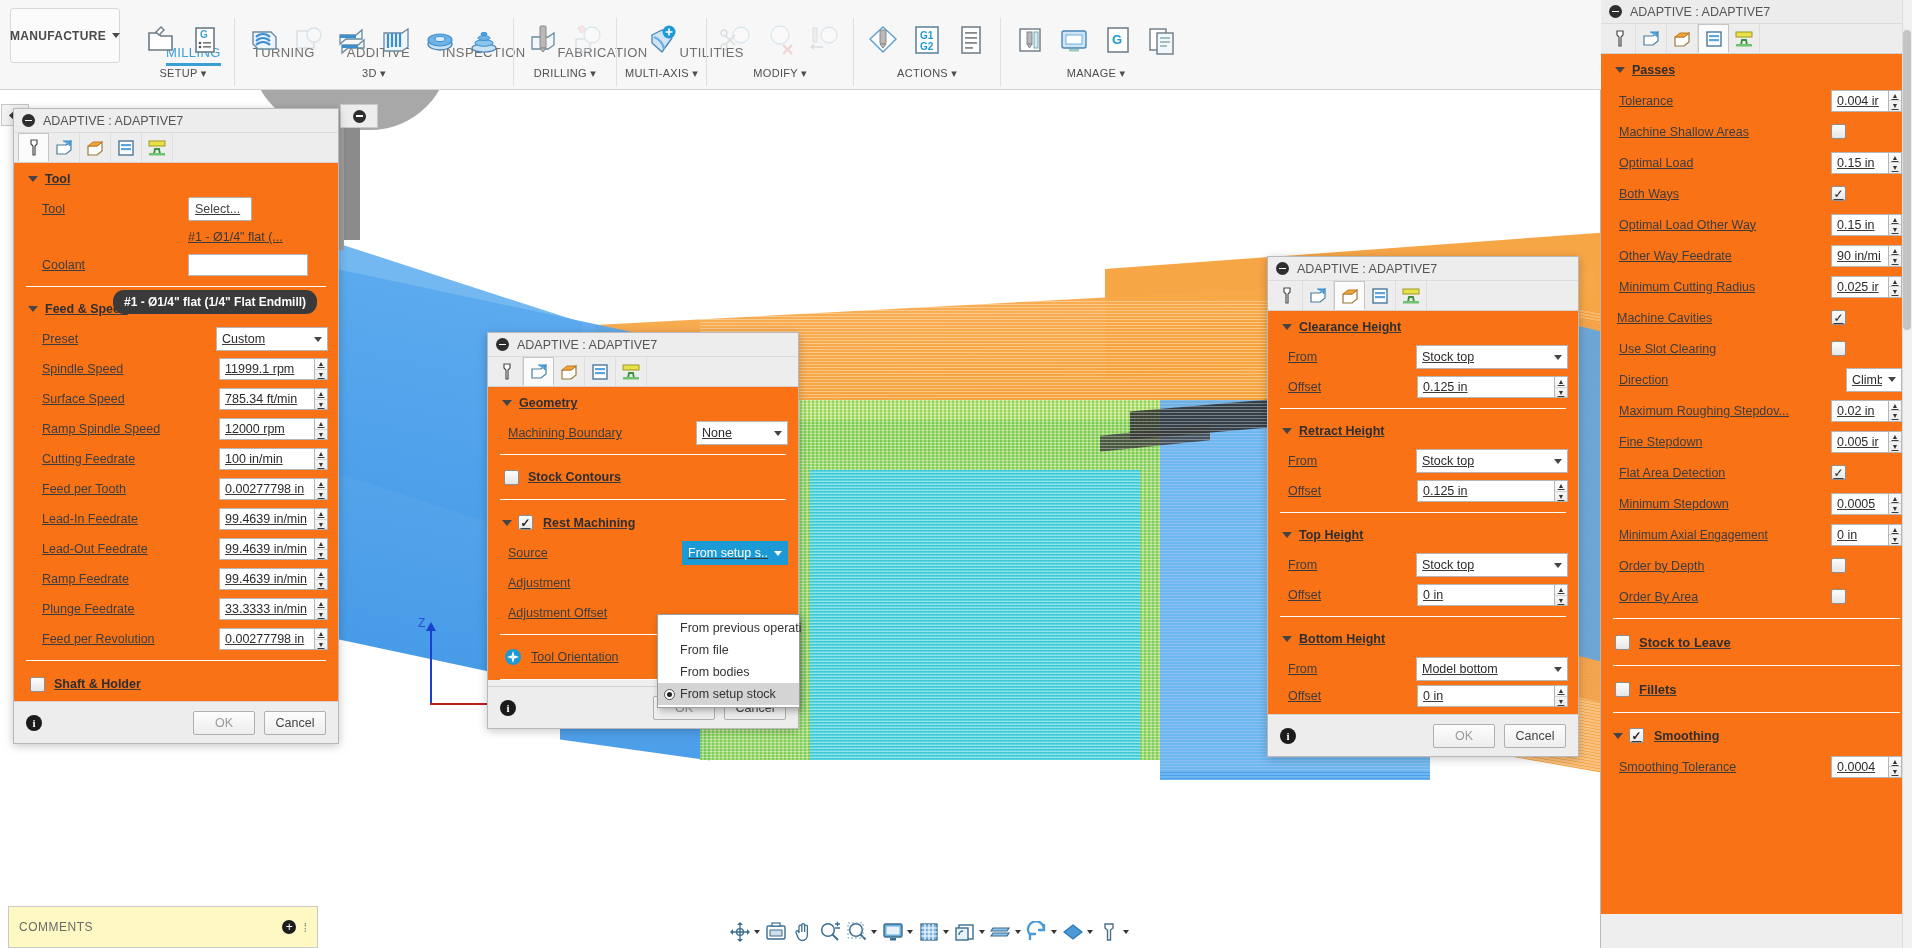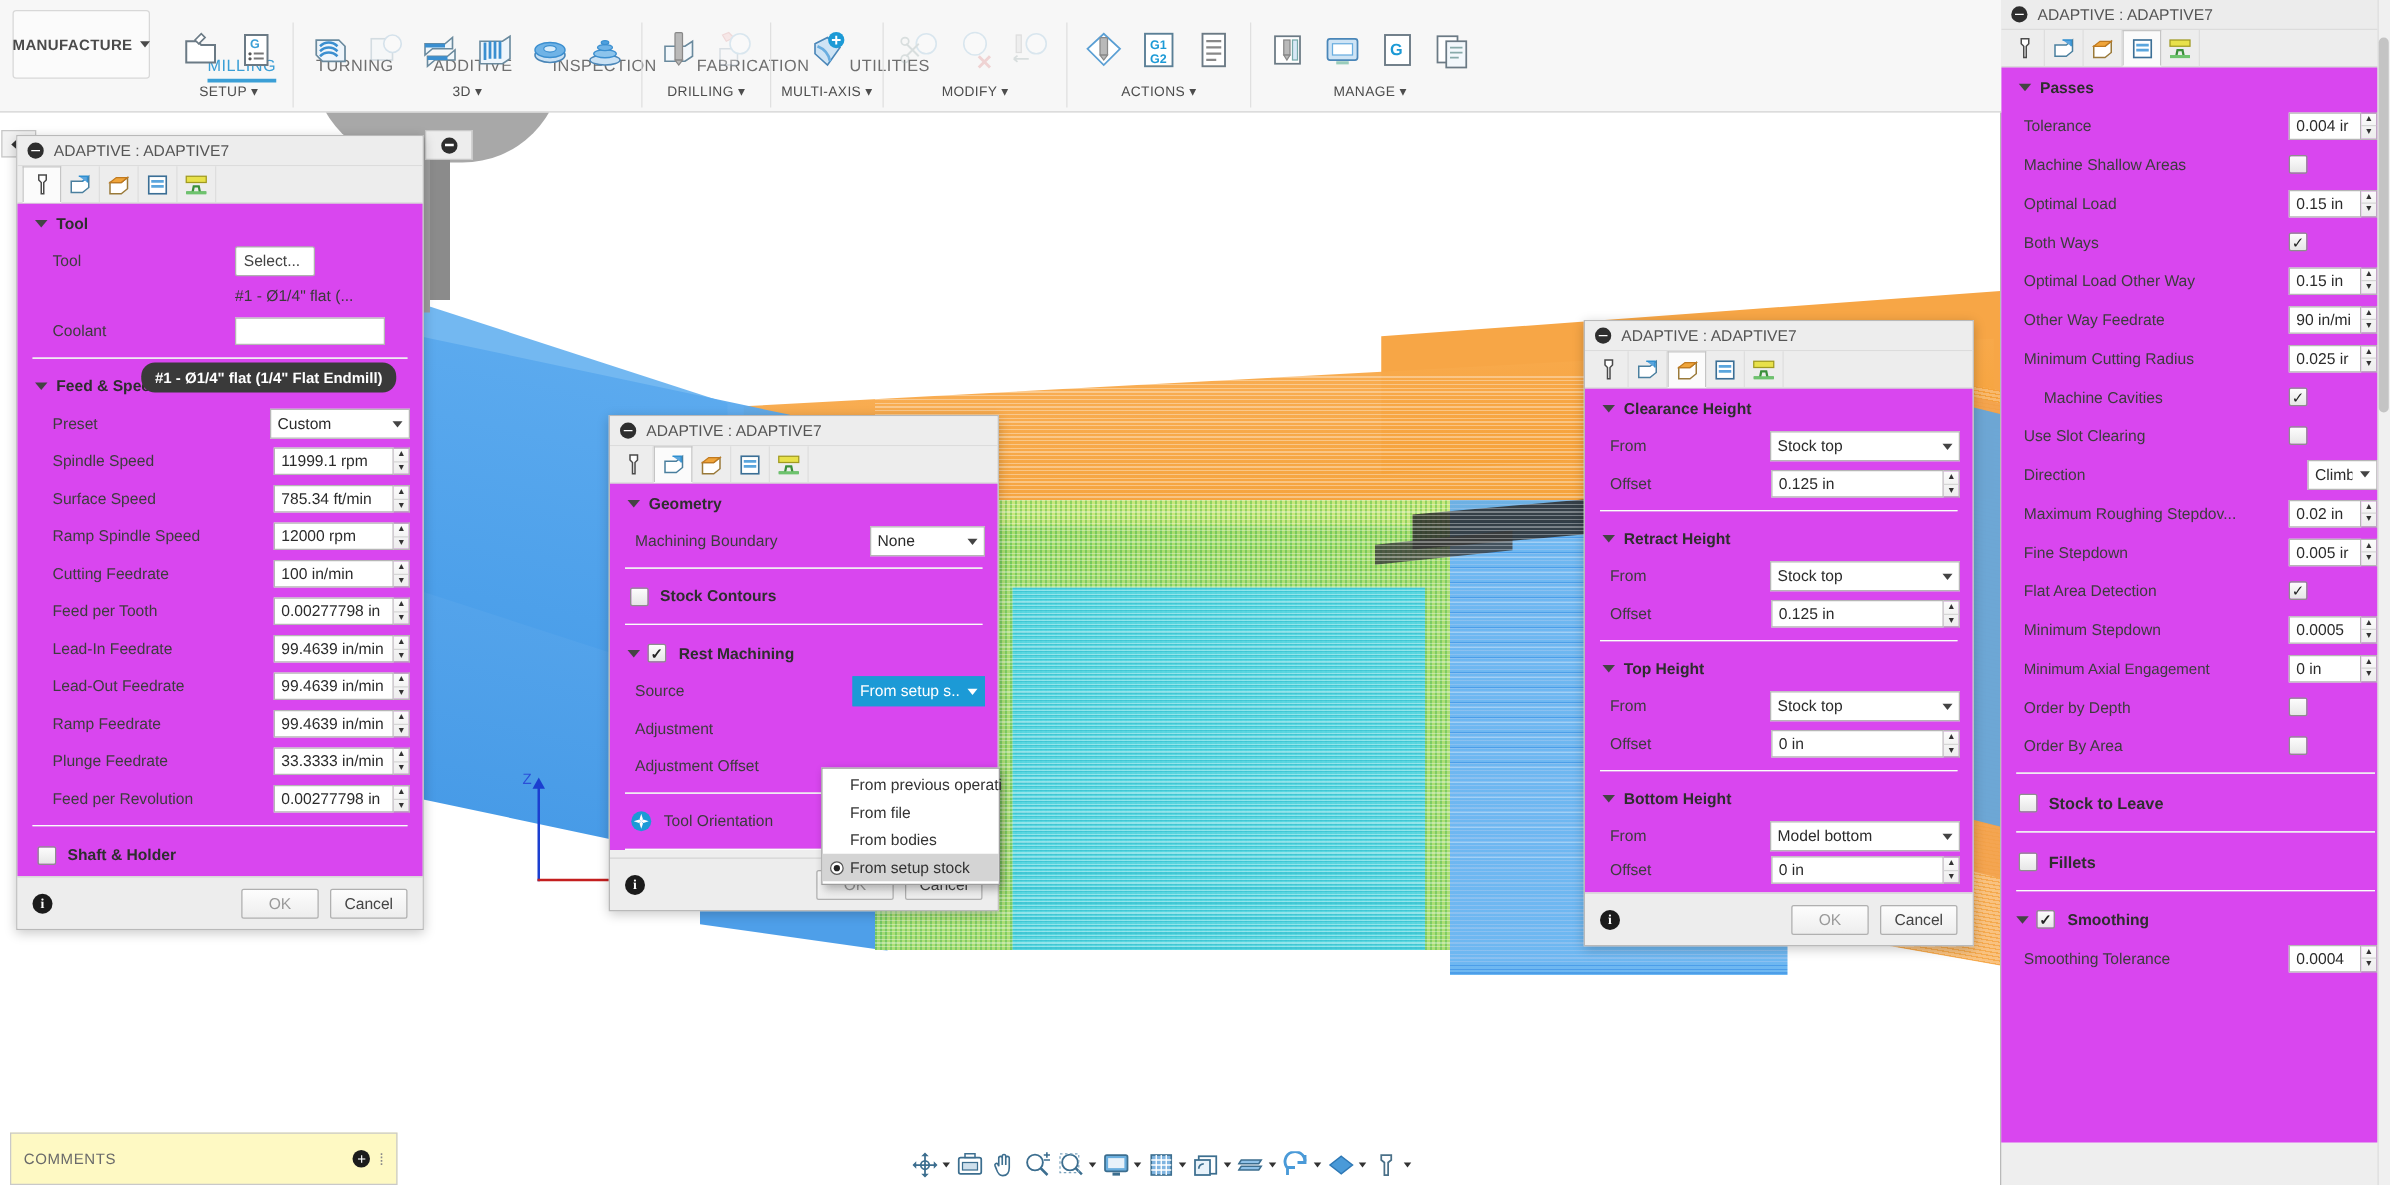--- a/index.html
+++ b/index.html
@@ -159,21 +159,21 @@
   .pal-dot::after { content:""; width:7px; height:1.6px; background:#fff; }
   .pal-tabs {
     height:30px; background:#ededed; border-bottom:1px solid #d2d2d2;
     display:flex; align-items:stretch; padding-left:4px;
   }
   .pal-tab {
     width:31px; display:flex; align-items:center; justify-content:center;
     border-right:1px solid #dedede; cursor:pointer;
   }
   .pal-tab.active { background:#fbfbfb; border:1px solid #c5c5c5; border-bottom:1px solid #fbfbfb; }
-  .pal-body { padding:0; background:#d946ef; }
+  .pal-body { padding:0; background:#f97316;text-decoration:underline; }
   .sect-header {
     display:flex; align-items:center; gap:7px; font-weight:bold; font-size:12.5px;
     color:#2e2e2e; padding:9px 0 8px 14px; cursor:pointer;
   }
   .caret { width:0;height:0;border-left:5px solid transparent;border-right:5px solid transparent;border-top:6px solid #444; }
   .row { display:flex; align-items:center; min-height:30px; padding:0 10px 0 28px; }
   .row-lbl { flex:1; font-size:12.5px; color:#3d3d3d; white-space:nowrap; overflow:hidden; }
   .fld {
     background:#fff; border:1px solid #b6b6b6; height:22px; font-size:12.5px;
     padding:0 5px; display:flex; align-items:center; color:#2b2b2b;
@@ -1100,21 +1100,21 @@
       <div class="row" style="padding-left:18px;min-height:31px;">
         <span class="row-lbl">Minimum Cutting Radius</span>
         <div style="display:flex">
             <div class="fld" style="width:58px;">0.025 ir</div>
         <div class="spin">
               <i>▲</i>
               <i>▼</i>
             </div>
           </div>
       </div>
-      <div class="row" style="padding-left:34px;min-height:31px;">
+      <div class="row" style="padding-left:16px;min-height:31px;">
         <span class="row-lbl">Machine Cavities</span>
         <div style="width:71px;display:flex;">
             <span class="chk">✓</span>
           </div>
       </div>
       <div class="row" style="padding-left:18px;min-height:31px;">
         <span class="row-lbl">Use Slot Clearing</span>
         <div style="width:71px;display:flex;">
             <span class="chk"></span>
           </div>

